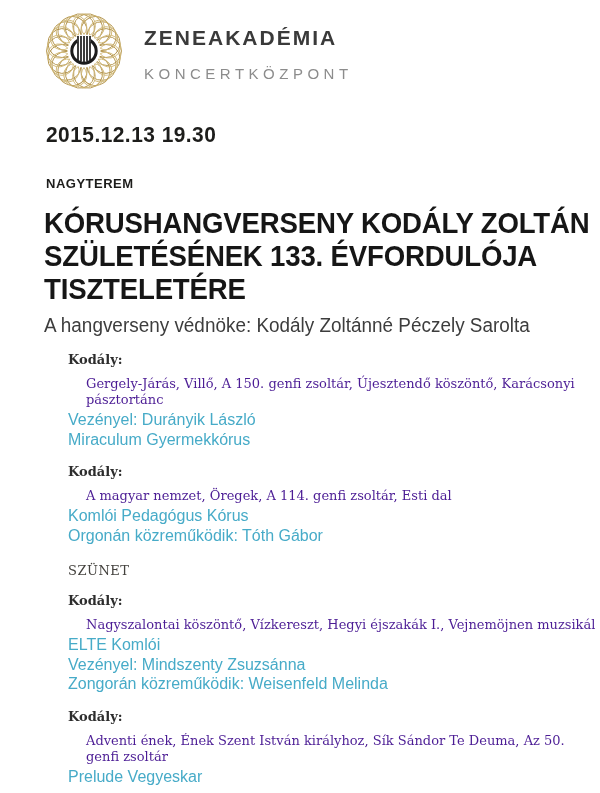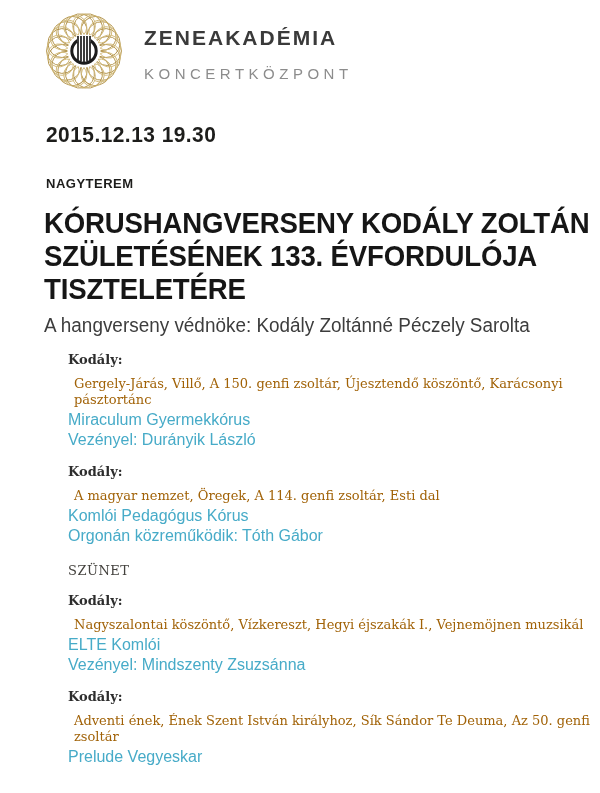--- a/index.html
+++ b/index.html
@@ -52,22 +52,22 @@
   }
   
   .program{margin:14px 0 0 68px;}
   .composer{
     font-family:"DejaVu Serif",serif;
     font-size:13px;font-weight:bold;color:#2d2d2d;
     margin:15px 5px 9px 0;
   }
   .works{
     font-family:"DejaVu Serif",serif;
-    font-size:13px;color:#a16207;
-    margin:0 0 2px 6px;line-height:16px;
+    font-size:13px;color:#4c1d95;
+    margin:0 0 2px 18px;line-height:16px;
   }
   .performer{
     font-size:16px;line-height:19.5px;
     color:#47abc8;text-decoration:none;display:block;
     width:max-content;
   }
   .intermission{
     font-family:"DejaVu Serif",serif;
     font-size:13px;color:#44423e;letter-spacing:.5px;
     margin:18px 0 2px 0;
@@ -146,38 +146,39 @@
   <div>TISZTELETÉRE</div>
 </h1>
 
 <div class="patron">A hangverseny védnöke: Kodály Zoltánné Péczely Sarolta</div>
 
 <div class="program">
 
   <div>
     <div class="composer">Kodály:</div>
     <div class="works">Gergely-Járás, Villő, A 150. genfi zsoltár, Újesztendő köszöntő, Karácsonyi pásztortánc</div>
+    <a class="performer">Vezényel: Durányik László</a>
     <a class="performer">Miraculum Gyermekkórus</a>
-    <a class="performer">Vezényel: Durányik László</a>
   </div>
 
   <div>
     <div class="composer">Kodály:</div>
     <div class="works">A magyar nemzet, Öregek, A 114. genfi zsoltár, Esti dal</div>
     <a class="performer">Komlói Pedagógus Kórus</a>
     <a class="performer">Orgonán közreműködik: Tóth Gábor</a>
   </div>
 
   <div class="intermission">SZÜNET</div>
 
   <div>
     <div class="composer">Kodály:</div>
     <div class="works">Nagyszalontai köszöntő, Vízkereszt, Hegyi éjszakák I., Vejnemöjnen muzsikál</div>
     <a class="performer">ELTE Komlói</a>
     <a class="performer">Vezényel: Mindszenty Zsuzsánna</a>
+    <a class="performer">Zongorán közreműködik: Weisenfeld Melinda</a>
   </div>
 
   <div>
     <div class="composer">Kodály:</div>
     <div class="works">Adventi ének, Ének Szent István királyhoz, Sík Sándor Te Deuma, Az 50. genfi zsoltár</div>
     <a class="performer">Prelude Vegyeskar</a>
 
   </div>
 
 </div>

